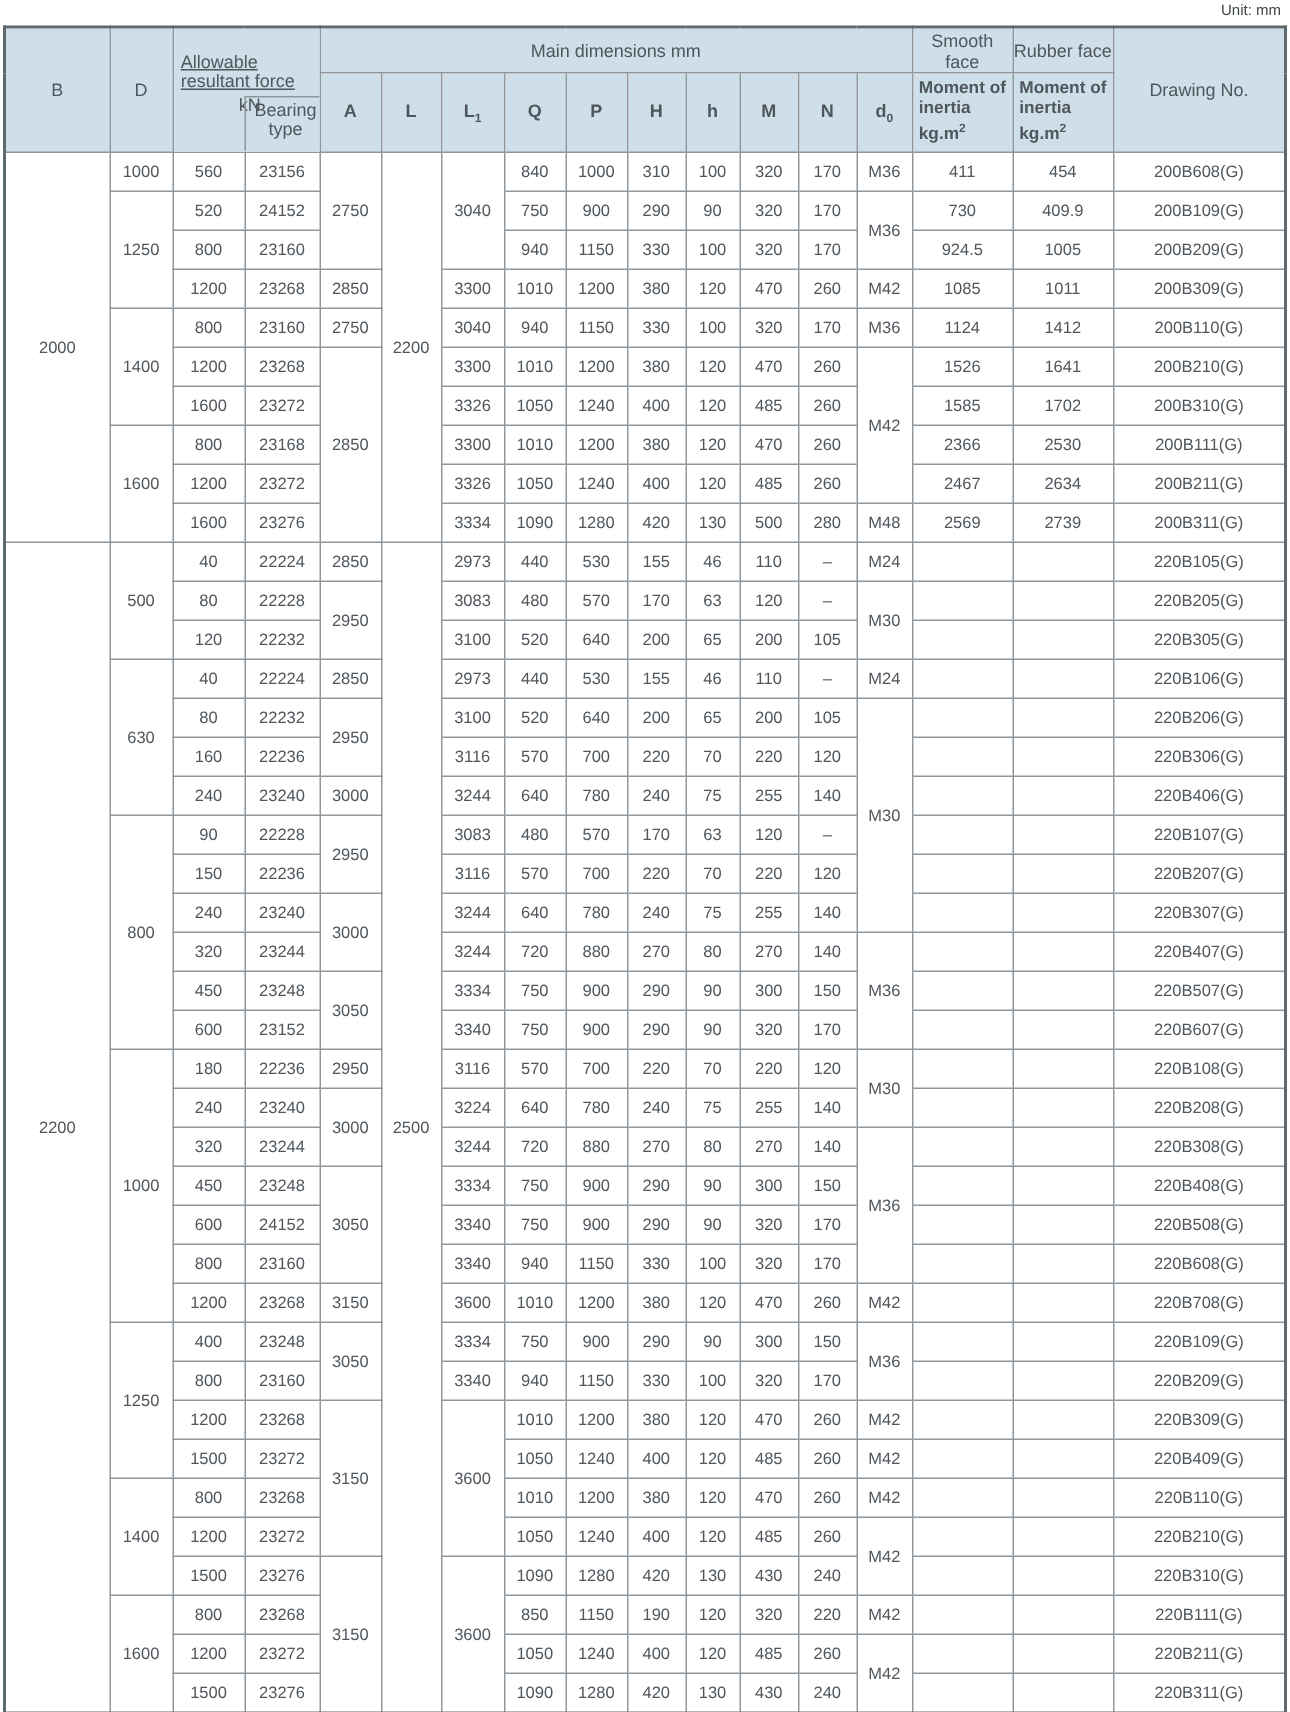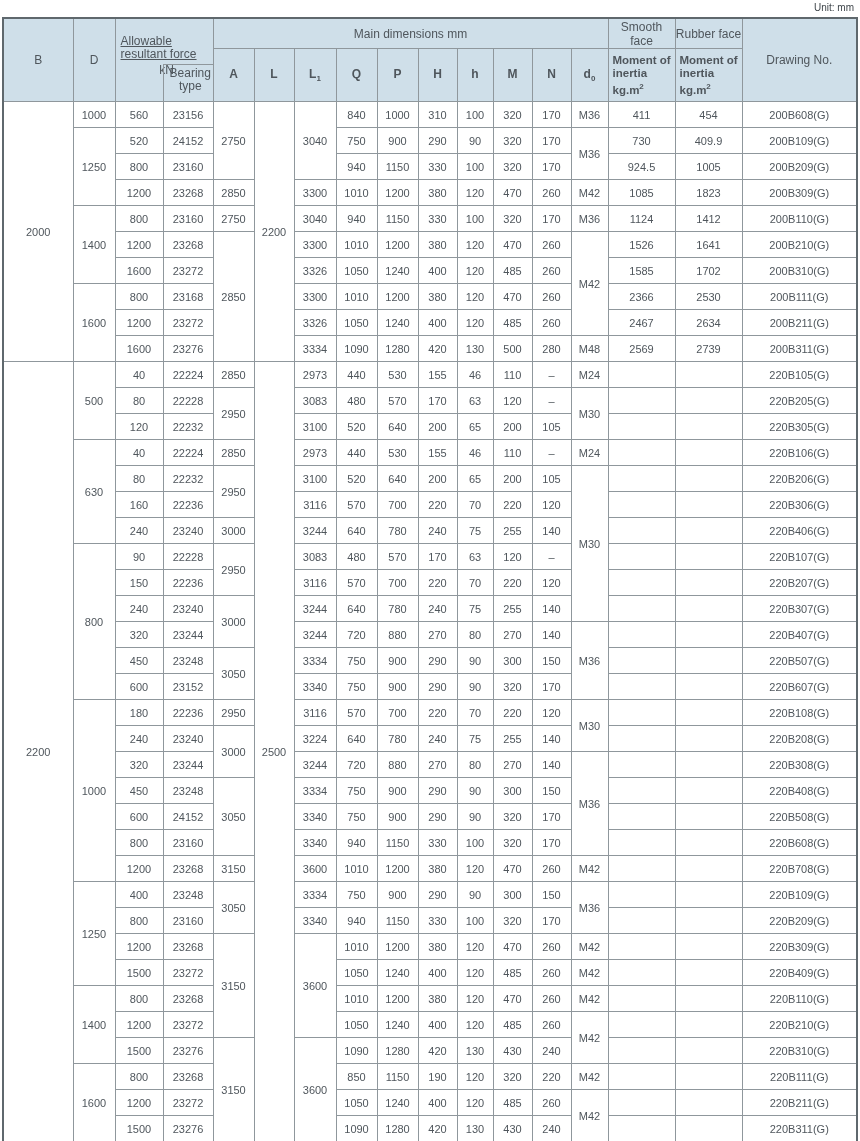--- a/index.html
+++ b/index.html
@@ -151,21 +151,21 @@
           <td>2850</td>
           <td>3300</td>
           <td>1010</td>
           <td>1200</td>
           <td>380</td>
           <td>120</td>
           <td>470</td>
           <td>260</td>
           <td>M42</td>
           <td>1085</td>
-          <td>1823</td>
+          <td>1011</td>
           <td>200B309(G)</td>
         </tr>
         <tr>
           <td rowspan="3">1400</td>
           <td>800</td>
           <td>23160</td>
           <td>2750</td>
           <td>3040</td>
           <td>940</td>
           <td>1150</td>

